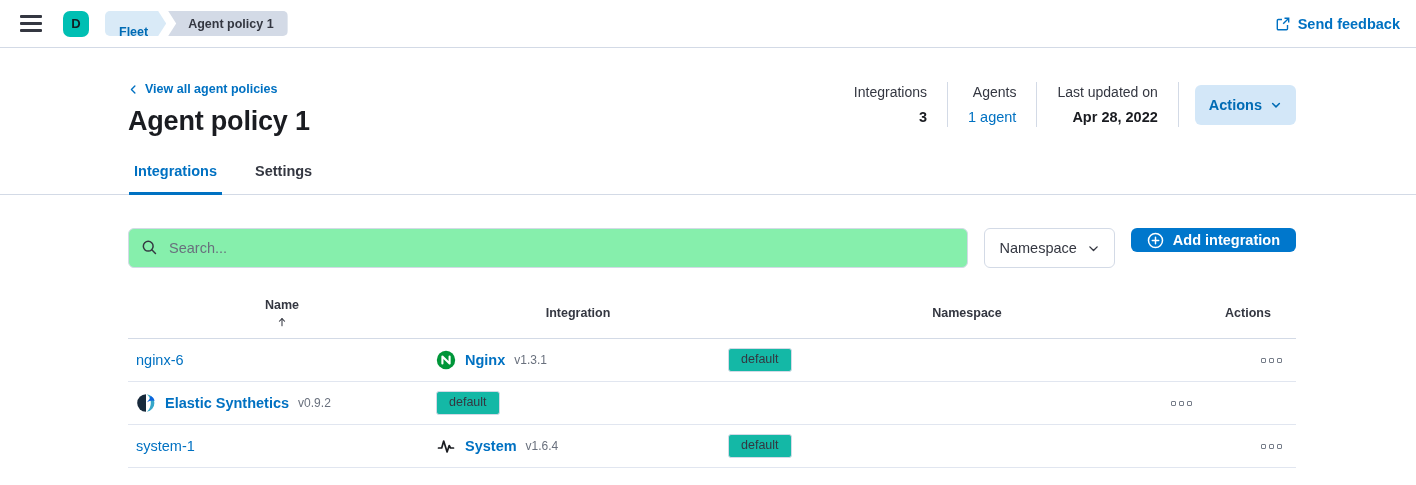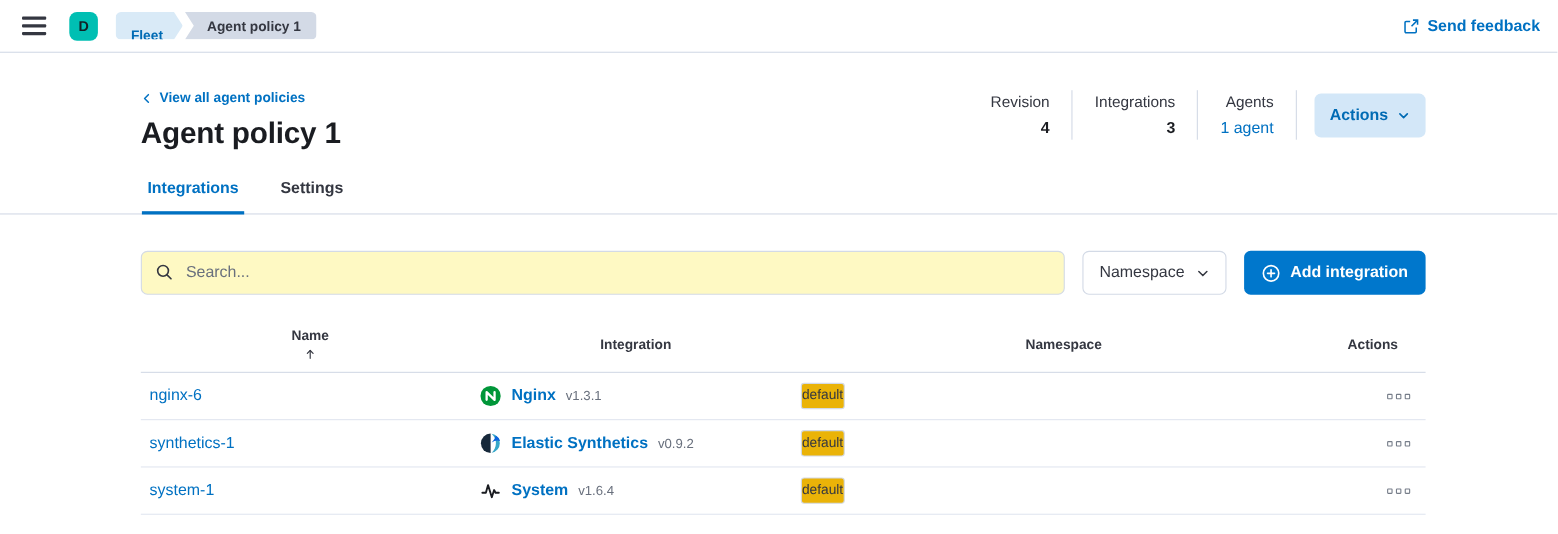--- a/index.html
+++ b/index.html
@@ -50,38 +50,38 @@
   .stat-value{font-size:14.5px;font-weight:700;color:var(--title-text);white-space:nowrap;}
   .stat-value.link{color:var(--primary);font-weight:500;cursor:pointer;}
   .actions-btn{margin-left:16px;height:40px;min-width:100px;padding:0 14px;border:none;border-radius:6px;background:var(--light-btn-bg);color:var(--primary-dark);font-size:14.5px;font-weight:600;font-family:inherit;display:flex;align-items:center;justify-content:center;gap:8px;cursor:pointer;}
   
   .tabs-row{margin-top:24px;padding-left:129px;border-bottom:1px solid var(--border);display:flex;gap:28px;}
   .tab{padding:2px 5px 13px;font-size:14.5px;font-weight:700;color:var(--text);cursor:pointer;border-bottom:3px solid transparent;margin-bottom:-1px;}
   .tab.active{color:var(--primary);border-bottom-color:var(--primary);}
   
   .toolbar{margin:33px 120px 0 128px;display:flex;gap:16px;}
   .search-wrap{flex:1;position:relative;}
-  .search-input{width:100%;height:40px;border:1px solid var(--border);border-radius:6px;background:#fef9c3;padding:0 12px 0 40px;font-size:14.5px;font-family:inherit;color:var(--text);outline:none;}
+  .search-input{width:100%;height:40px;border:1px solid var(--border);border-radius:6px;background:#86efac;padding:0 12px 0 40px;font-size:14.5px;font-family:inherit;color:var(--text);outline:none;}
   .search-input::placeholder{color:var(--subdued);}
   .search-icon{position:absolute;left:13px;top:11px;}
   .namespace-btn{height:40px;padding:0 14px;background:#fff;border:1px solid var(--border);border-radius:6px;font-size:14.5px;font-weight:500;color:var(--text);font-family:inherit;display:flex;align-items:center;gap:10px;cursor:pointer;}
-  .add-btn{height:40px;padding:0 16px;background:var(--filled-btn-bg);border:none;border-radius:6px;color:#fff;font-size:14.5px;font-weight:700;font-family:inherit;display:flex;align-items:center;gap:9px;cursor:pointer;}
+  .add-btn{height:24px;padding:0 16px;background:var(--filled-btn-bg);border:none;border-radius:6px;color:#fff;font-size:14.5px;font-weight:700;font-family:inherit;display:flex;align-items:center;gap:9px;cursor:pointer;}
   
   .table{margin:24px 120px 0 128px;}
   .thead,.trow{display:grid;grid-template-columns:300px 292px 1fr 90px;align-items:center;}
   .thead{border-bottom:1px solid var(--border);padding:6px 0 10px;}
   .th{font-size:12.5px;font-weight:700;color:var(--text);padding-left:8px;display:flex;align-items:center;gap:4px;flex-direction:column;}
   .th.right{justify-content:flex-end;padding-right:6px;padding-left:0;}
   .trow{height:43px;border-bottom:1px solid var(--row-border);}
   .td{padding-left:8px;display:flex;align-items:center;}
   .td.right{justify-content:flex-end;padding-right:10px;padding-left:0;}
   .name-link{color:var(--primary);font-size:14.5px;font-weight:500;cursor:pointer;text-decoration:none;}
   .integ-link{color:var(--primary);font-size:14.5px;font-weight:700;cursor:pointer;margin-left:9px;text-decoration:none;}
   .version{font-size:12px;color:var(--subdued);margin-left:9px;}
-  .badge{font-size:12.5px;color:var(--text);border:1px solid var(--border);border-radius:3px;background:#eab308;padding:2px 0 3px;line-height:1.4;}
+  .badge{font-size:12.5px;color:var(--text);border:1px solid var(--border);border-radius:3px;background:#14b8a6;padding:2px 12px 3px;line-height:1.4;}
   .dots-btn{display:flex;gap:3px;background:none;border:none;cursor:pointer;padding:4px;}
   .dots-btn i{display:block;width:5px;height:5px;border:1.4px solid #767D89;border-radius:1px;}
   svg{display:block;}
 </style>
 </head>
 <body>
 
 <header class="topbar">
   <button class="menu-btn">
       <span></span>
@@ -114,30 +114,30 @@
             <path d="M10 3 5 8l5 5"></path>
           </svg>
       </span>
       <span>View all agent policies</span>
     </a>
     <h1 class="page-title">Agent policy 1</h1>
   </div>
   <div class="header-right">
     <div class="stats">
       <div class="stat">
-        <div class="stat-label">Revision</div>
-        <div class="stat-value">4</div>
-      </div>
-      <div class="stat">
         <div class="stat-label">Integrations</div>
         <div class="stat-value">3</div>
       </div>
       <div class="stat">
         <div class="stat-label">Agents</div>
         <div class="stat-value link">1 agent</div>
+      </div>
+      <div class="stat">
+        <div class="stat-label">Last updated on</div>
+        <div class="stat-value">Apr 28, 2022</div>
       </div>
     </div>
     <button class="actions-btn">
       <span>Actions</span>
       <span>
         <svg width="12" height="12" viewBox="0 0 16 16" fill="none" stroke="#006BB4" stroke-width="2" stroke-linecap="round" stroke-linejoin="round">
             <path d="M3.5 6 8 10.5 12.5 6"></path>
           </svg>
       </span>
     </button>
@@ -215,23 +215,20 @@
         <button class="dots-btn">
           <i></i>
           <i></i>
           <i></i>
         </button>
       </div>
   </div>
 
   <div class="trow">
     <div class="td">
-        <a class="name-link">synthetics-1</a>
-      </div>
-    <div class="td">
       <span>
         <svg width="20" height="20" viewBox="0 0 20 20">
           <path d="M10 1.2a8.8 8.8 0 0 0 0 17.6z" fill="#17293B"></path>
           <path d="M10.9 1.3a8.8 8.8 0 0 1 0 17.4 11.6 11.6 0 0 0 0-17.4z" fill="#36A7C9"></path>
           <path d="M11 9.2a8.8 8.8 0 0 1 7.7-1.4 8.8 8.8 0 0 0-4-5A11.4 11.4 0 0 1 11 9.2z" fill="#0B64DD"></path>
         </svg>
       </span>
       <a class="integ-link">Elastic Synthetics</a>
       <span class="version">v0.9.2</span>
     </div>

